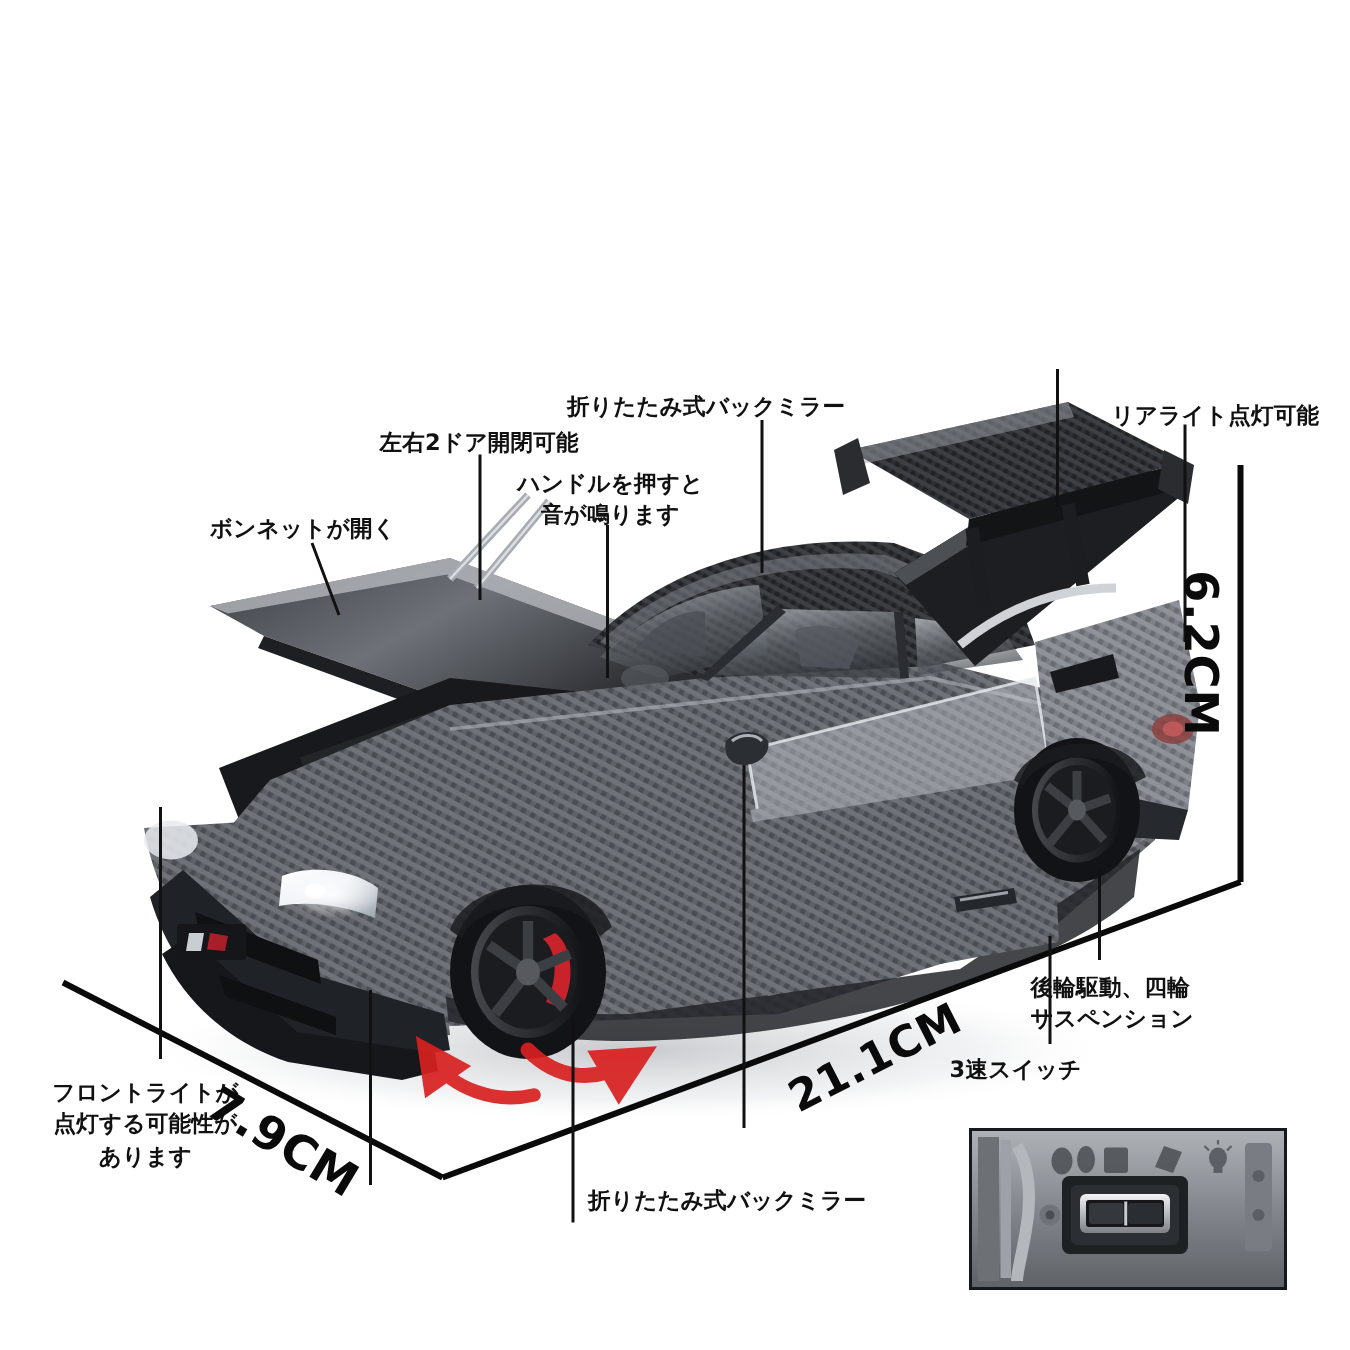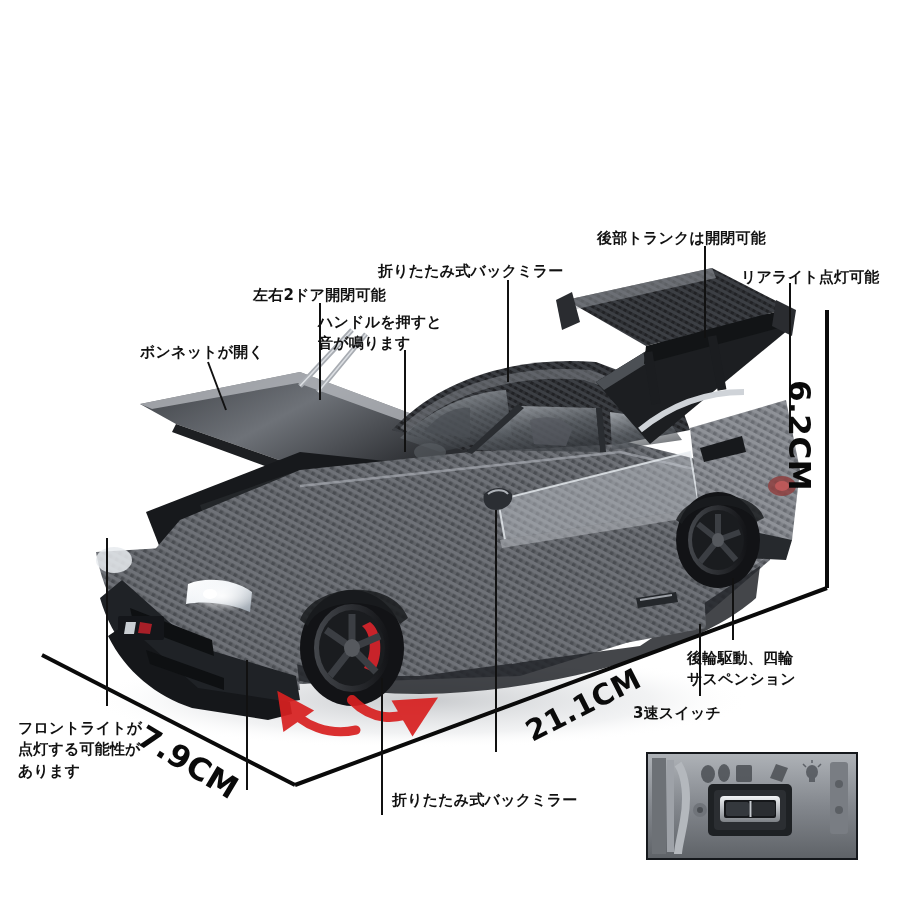--- a/index.html
+++ b/index.html
@@ -21,21 +21,21 @@
     position: absolute;
     font-family: "DejaVu Sans", "Liberation Sans", sans-serif;
     font-weight: 700;
     font-size: 15px;
     line-height: 1.42;
     color: #111111;
     letter-spacing: 0.2px;
     white-space: pre-line;
     z-index: 40;
   }
-  .label.center { text-align: left; }
+  .label.center { text-align: center; }
   .label.left   { text-align: left; }
 
   
   .dim {
     position: absolute;
     font-family: "DejaVu Sans", "Liberation Sans", sans-serif;
     font-weight: 700;
     color: #0a0a0a;
     letter-spacing: 0.5px;
     z-index: 45;
@@ -356,21 +356,20 @@
 
   <div class="label left" id="cl-bonnet" style="left:140px; top:342px;">ボンネットが開く</div>
 
   <div class="label left" id="cl-doors" style="left:253px; top:285px;">左右2ドア開閉可能</div>
 
   <div class="label center" id="cl-handle" style="left:318px; top:312px; width:178px;">ハンドルを押すと
 音が鳴ります</div>
 
   <div class="label left" id="cl-carbon" style="left:378px; top:261px;">折りたたみ式バックミラー</div>
 
-  <div class="label left" id="cl-trunk" style="left:597px; top:228px;">後部トランクは開閉可能</div>
 
   <div class="label left" id="cl-rearlight" style="left:717px; top:267px;margin-left:24px;">リアライト点灯可能</div>
 
   <div class="label left" id="cl-rwd" style="left:687px; top:648px;">後輪駆動、四輪
 サスペンション</div>
 
   <div class="label left" id="cl-3speed" style="left:633px; top:703px;">3速スイッチ</div>
 
   <div class="label left" id="cl-mirror" style="left:392px; top:790px;">折りたたみ式バックミラー</div>
 

